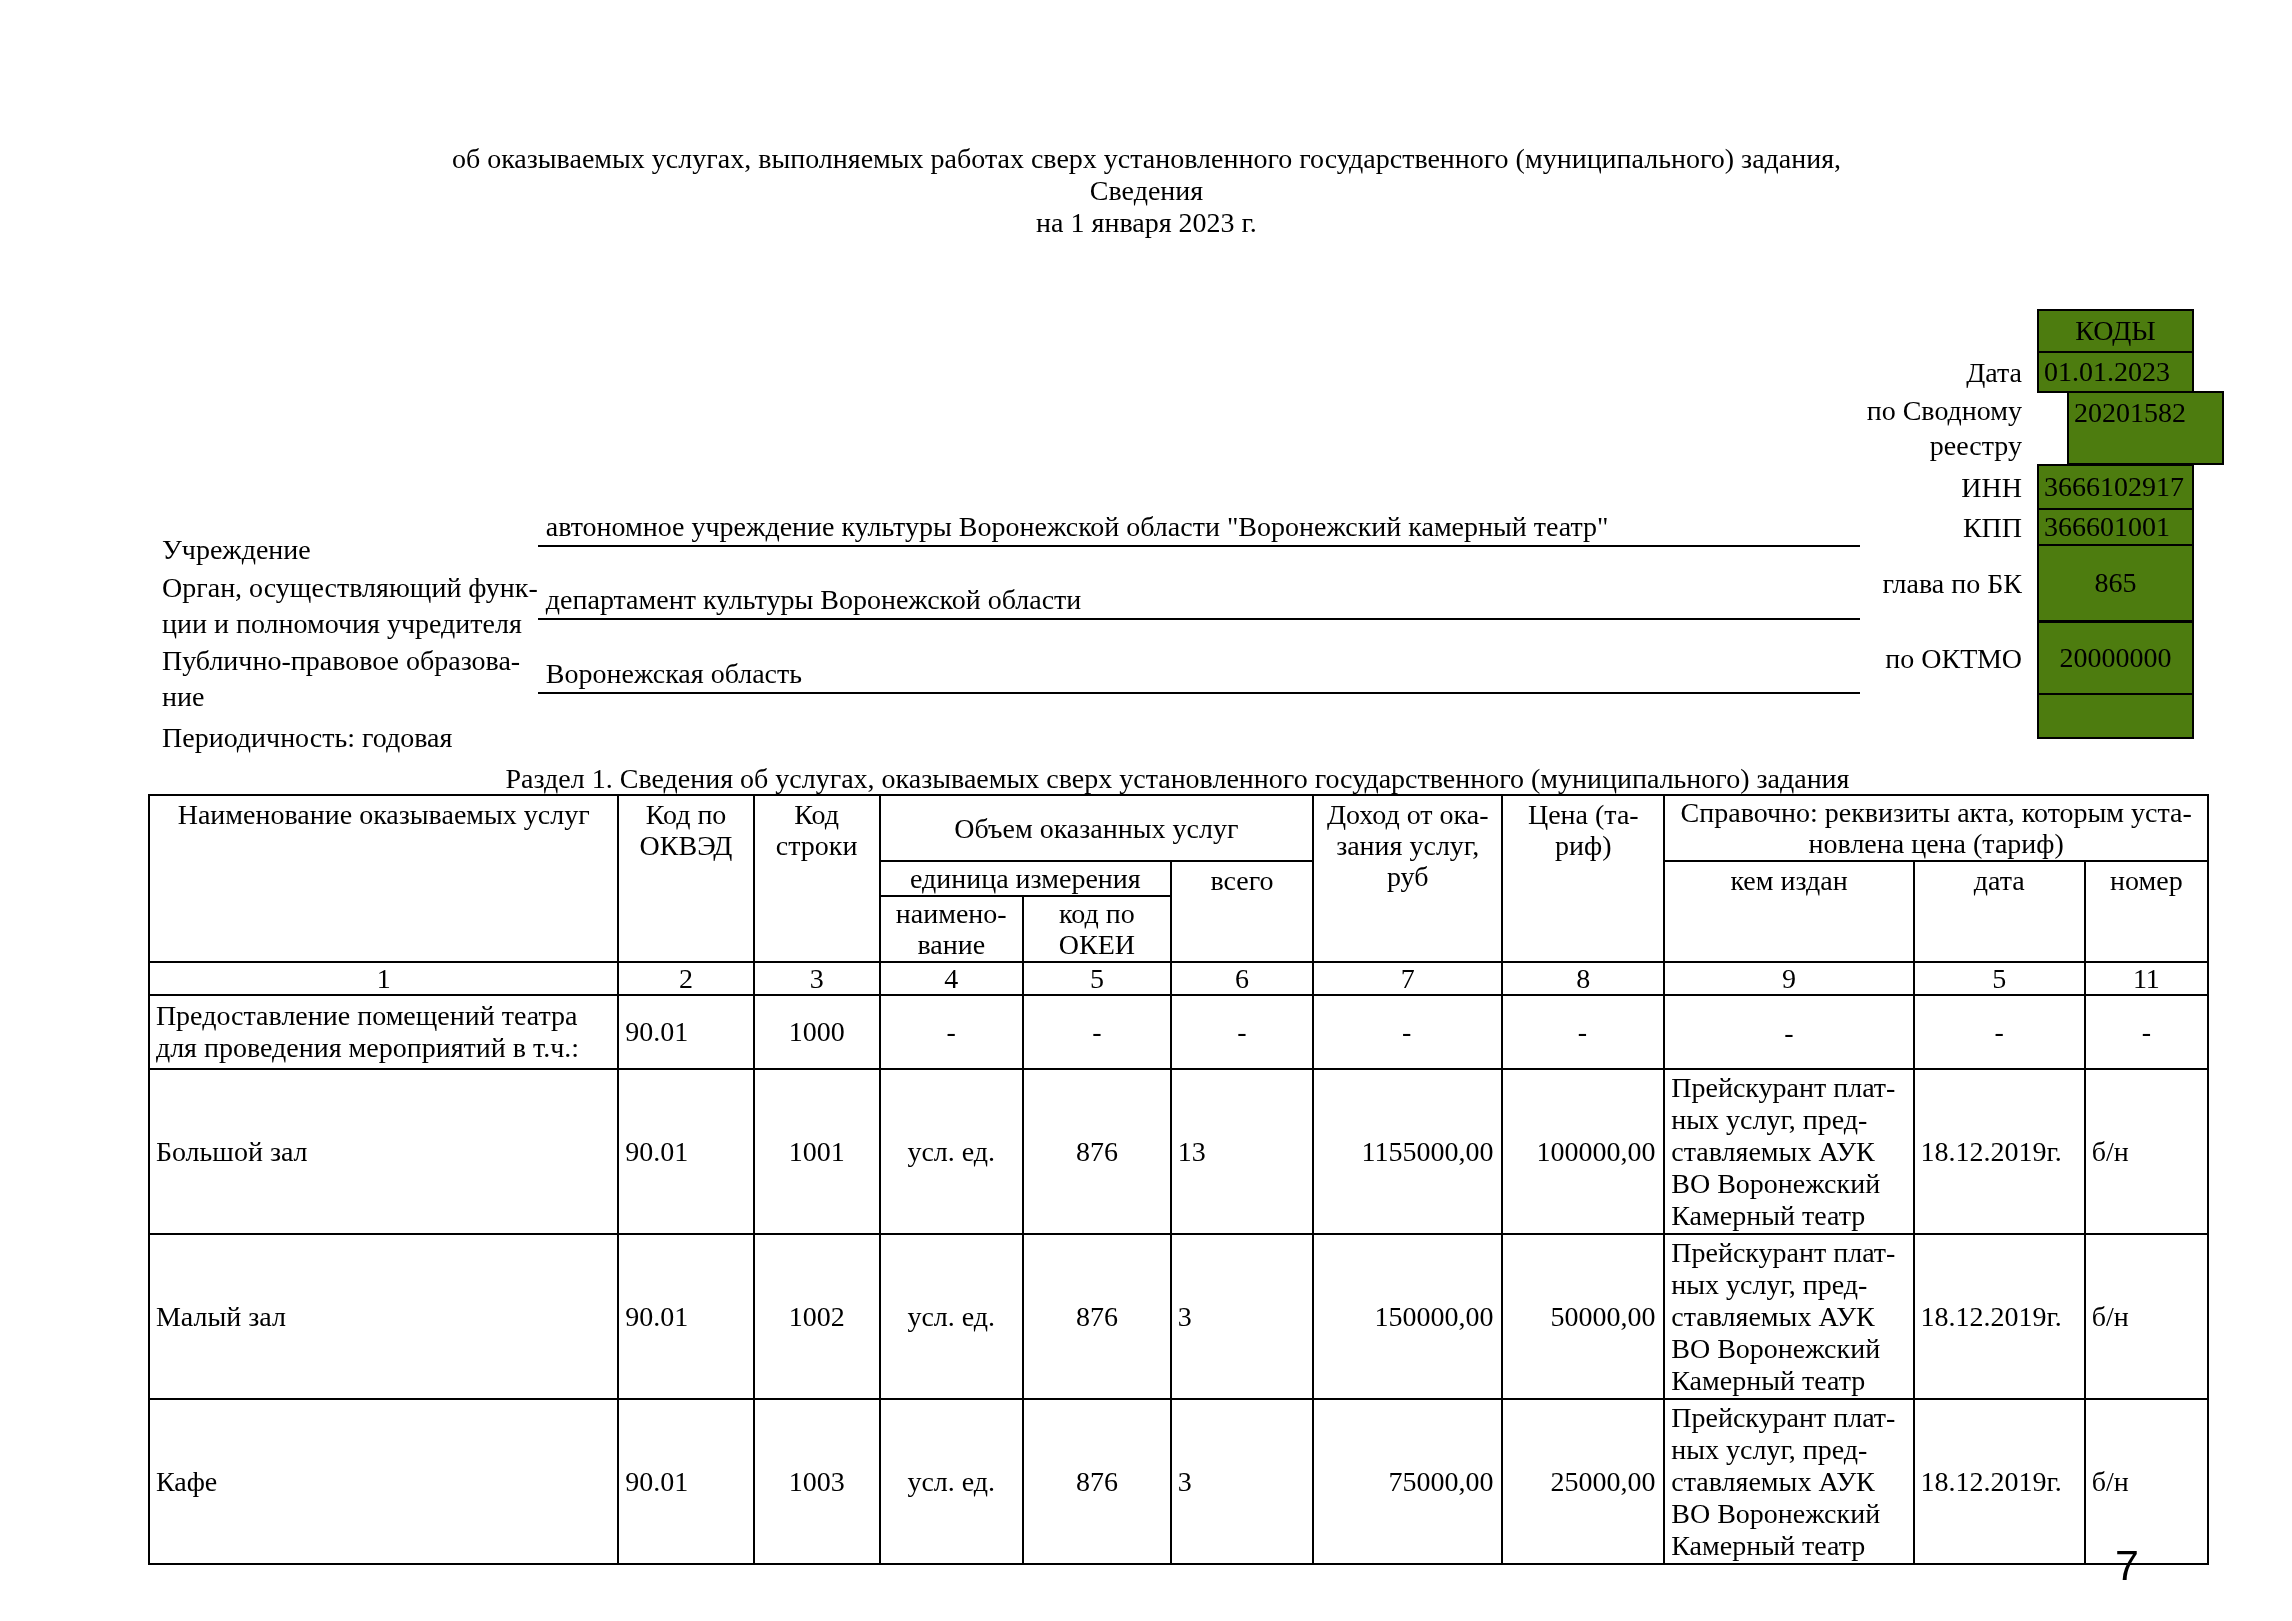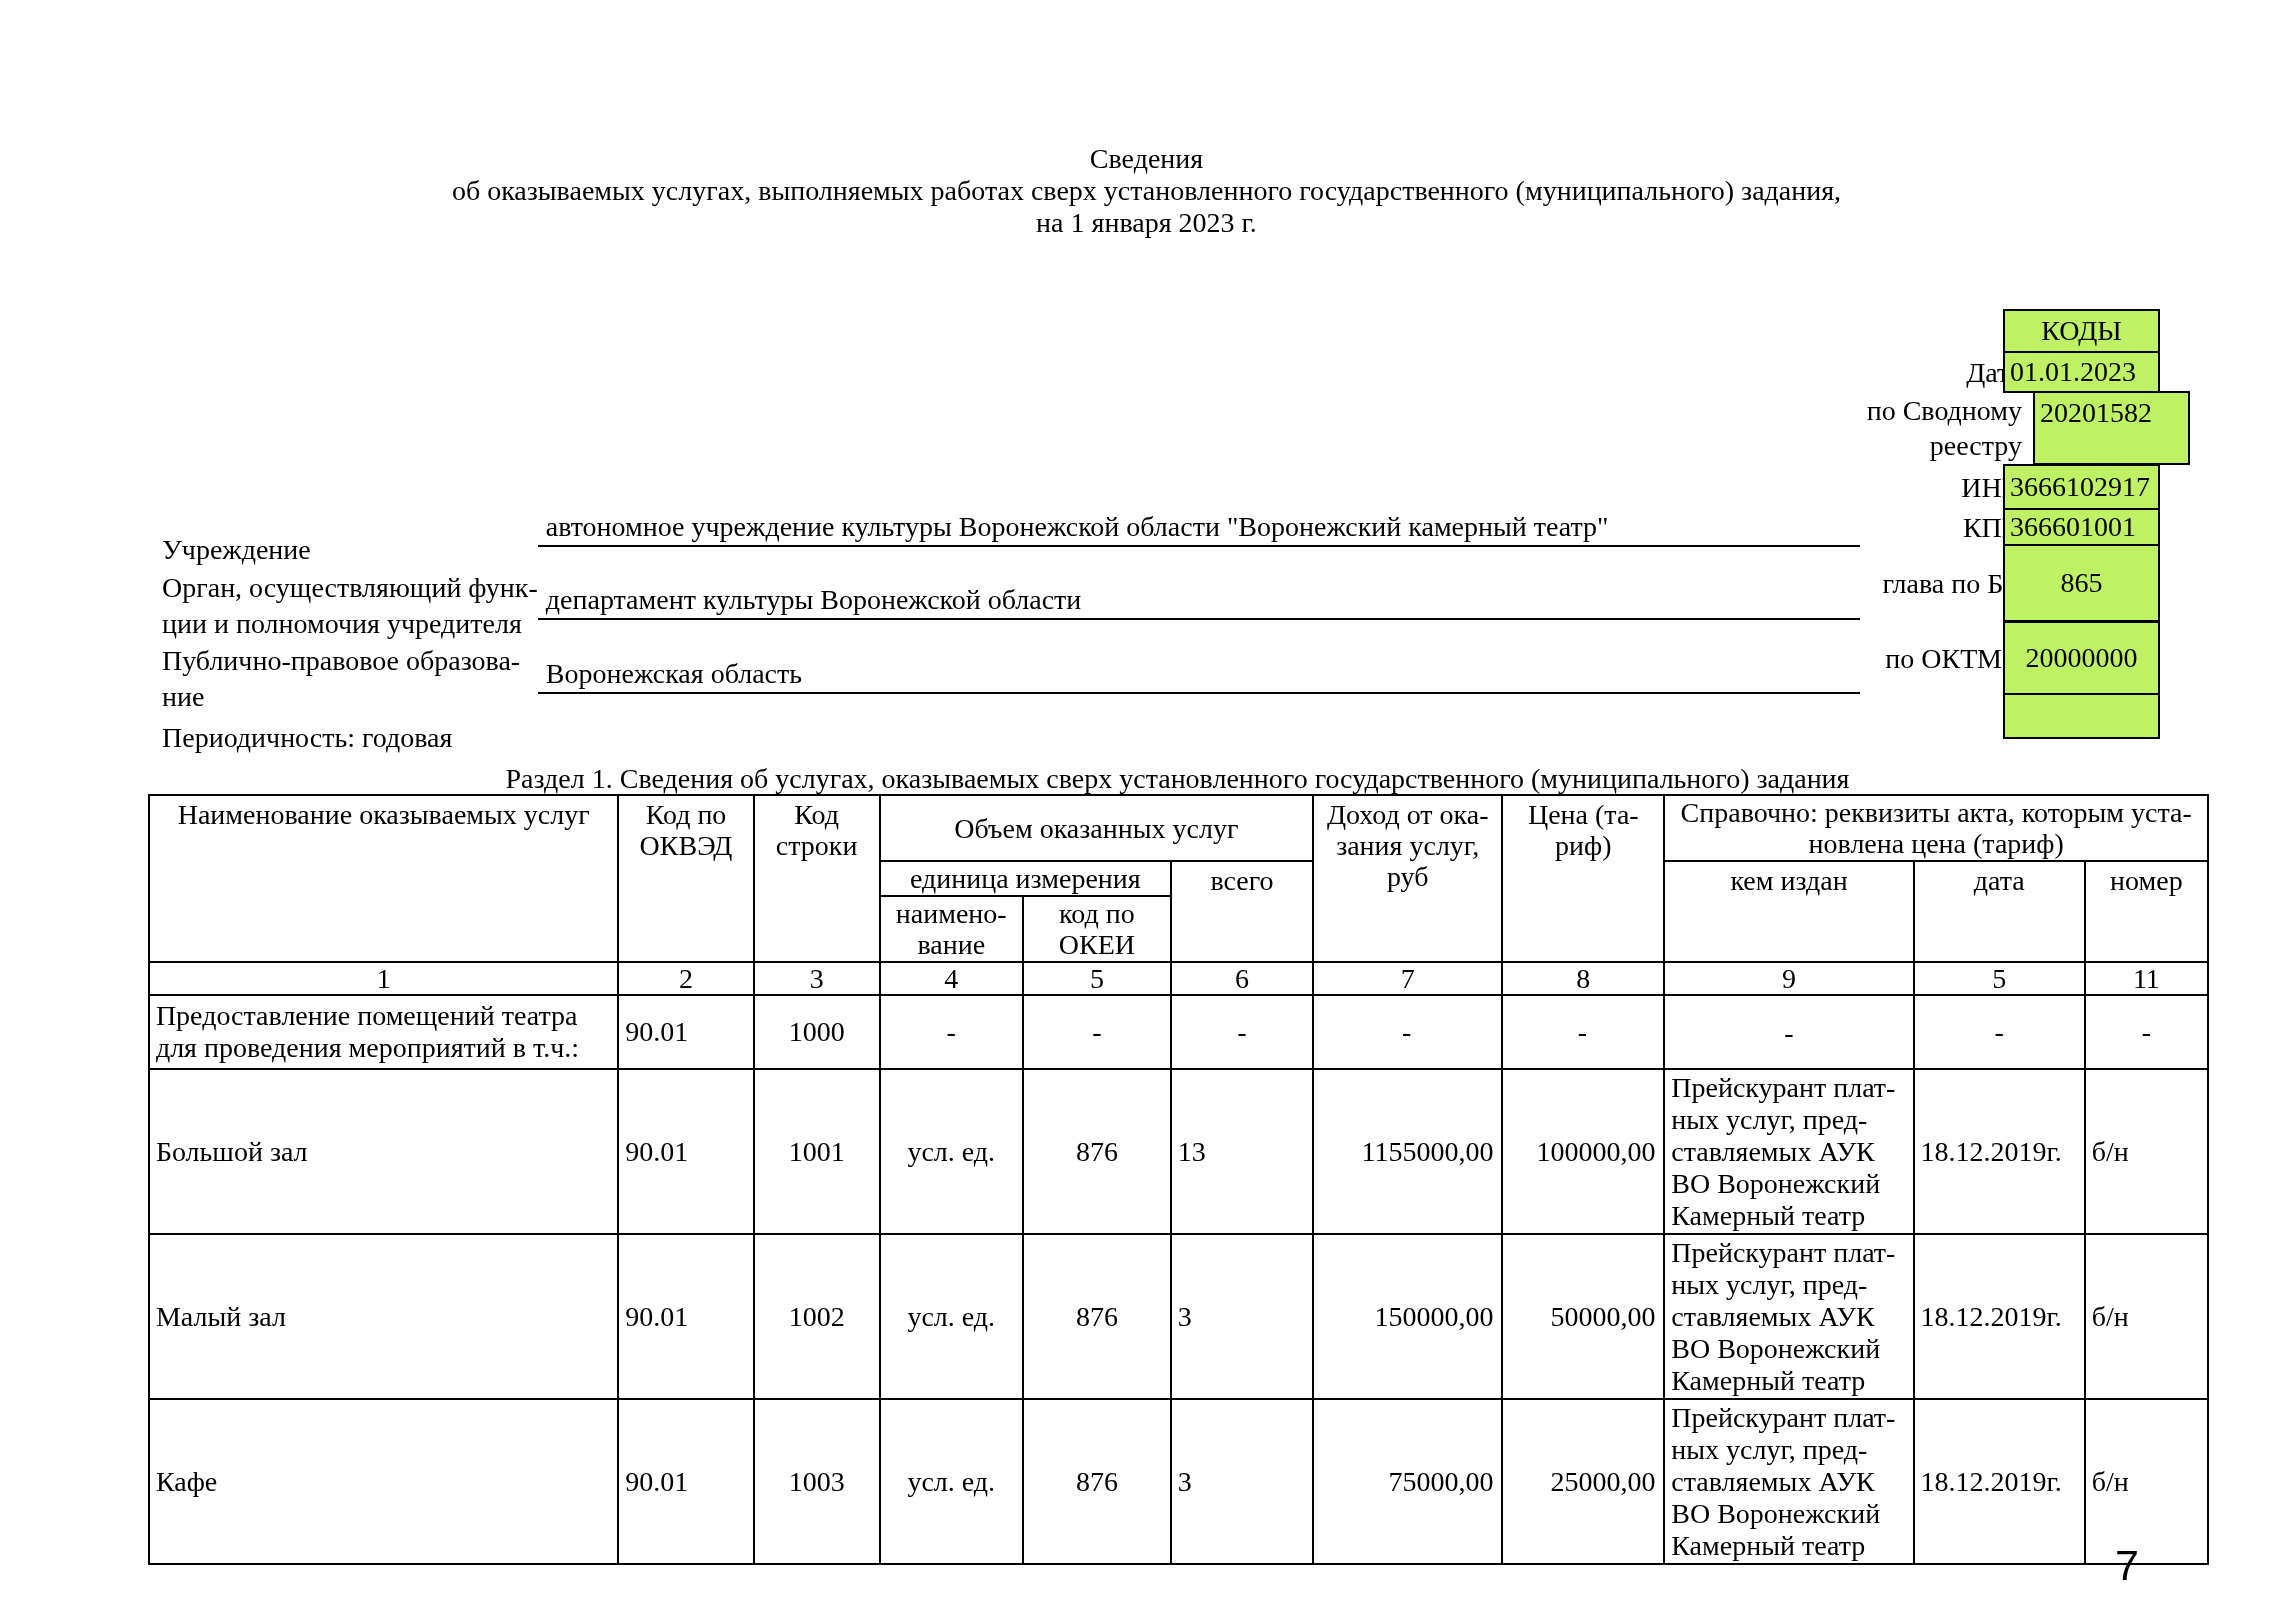--- a/index.html
+++ b/index.html
@@ -7,22 +7,22 @@
         font-family:"Liberation Serif","DejaVu Serif",serif;font-size:28px;color:#000;}
   .abs{position:absolute;}
 
   
   .title{left:0;top:143px;width:2293px;text-align:center;line-height:32px;}
 
   
   .codes{left:1272px;top:309px;width:921px;height:428px;}
   .clabel{position:absolute;left:0;right:171px;display:flex;align-items:center;
           justify-content:flex-end;text-align:right;white-space:pre-line;line-height:35px;}
-  .ccell{position:absolute;left:731px;width:157px;border:2px solid #000;box-sizing:border-box;
-         background:#bef264;display:flex;align-items:center;padding:0 4.9px;overflow:hidden;}
+  .ccell{position:absolute;left:765px;width:157px;border:2px solid #000;box-sizing:border-box;
+         background:#4d7c0f;display:flex;align-items:center;padding:0 4.9px;overflow:hidden;}
   .ccell.hc{justify-content:center;}
   .ccell.vt{align-items:flex-start;padding-top:3.9px;}
 
   
   .flabel{position:absolute;left:162px;white-space:pre-line;line-height:36px;margin-top:24px;}
   .fvalue{position:absolute;left:538px;width:1322px;height:39px;border-bottom:2px solid #000;
           box-sizing:border-box;display:flex;align-items:flex-end;padding:0 3.9px 2px 7.8px;
           white-space:nowrap;overflow:hidden;}
 
   .section-title{left:149px;top:763px;width:2057px;text-align:center;}
@@ -57,22 +57,22 @@
 
   .page-number{left:2115px;top:1541px;font-family:"Liberation Sans","DejaVu Sans",sans-serif;
                font-size:43px;}
 </style>
 </head>
 <body>
 
 <div class="page">
 
   <div class="abs title">
+    <div>об оказываемых услугах, выполняемых работах сверх установленного государственного (муниципального) задания,</div>
     <div>Сведения</div>
-    <div>об оказываемых услугах, выполняемых работах сверх установленного государственного (муниципального) задания,</div>
     <div>на 1 января 2023 г.</div>
   </div>
 
   <div class="abs codes">
     <div class="ccell hc" style="top:0;height:44px;">КОДЫ</div>
 
     <div class="clabel" style="top:42px;height:42px;">Дата</div>
     <div class="ccell" style="top:42px;height:42px;">01.01.2023</div>
 
     <div class="clabel" style="top:82px;height:74px;">по Сводному

